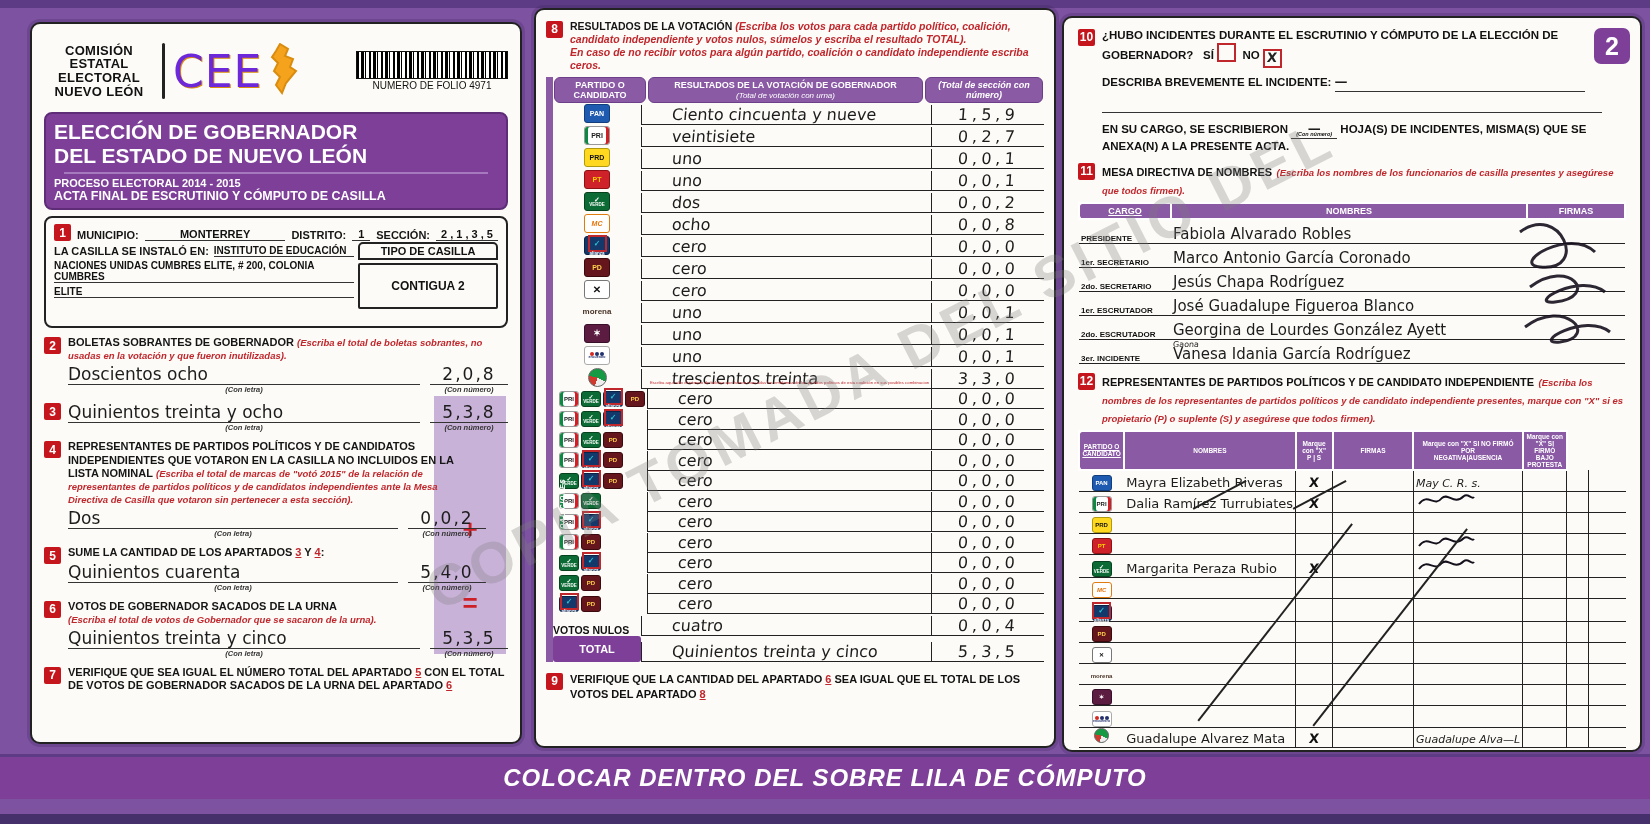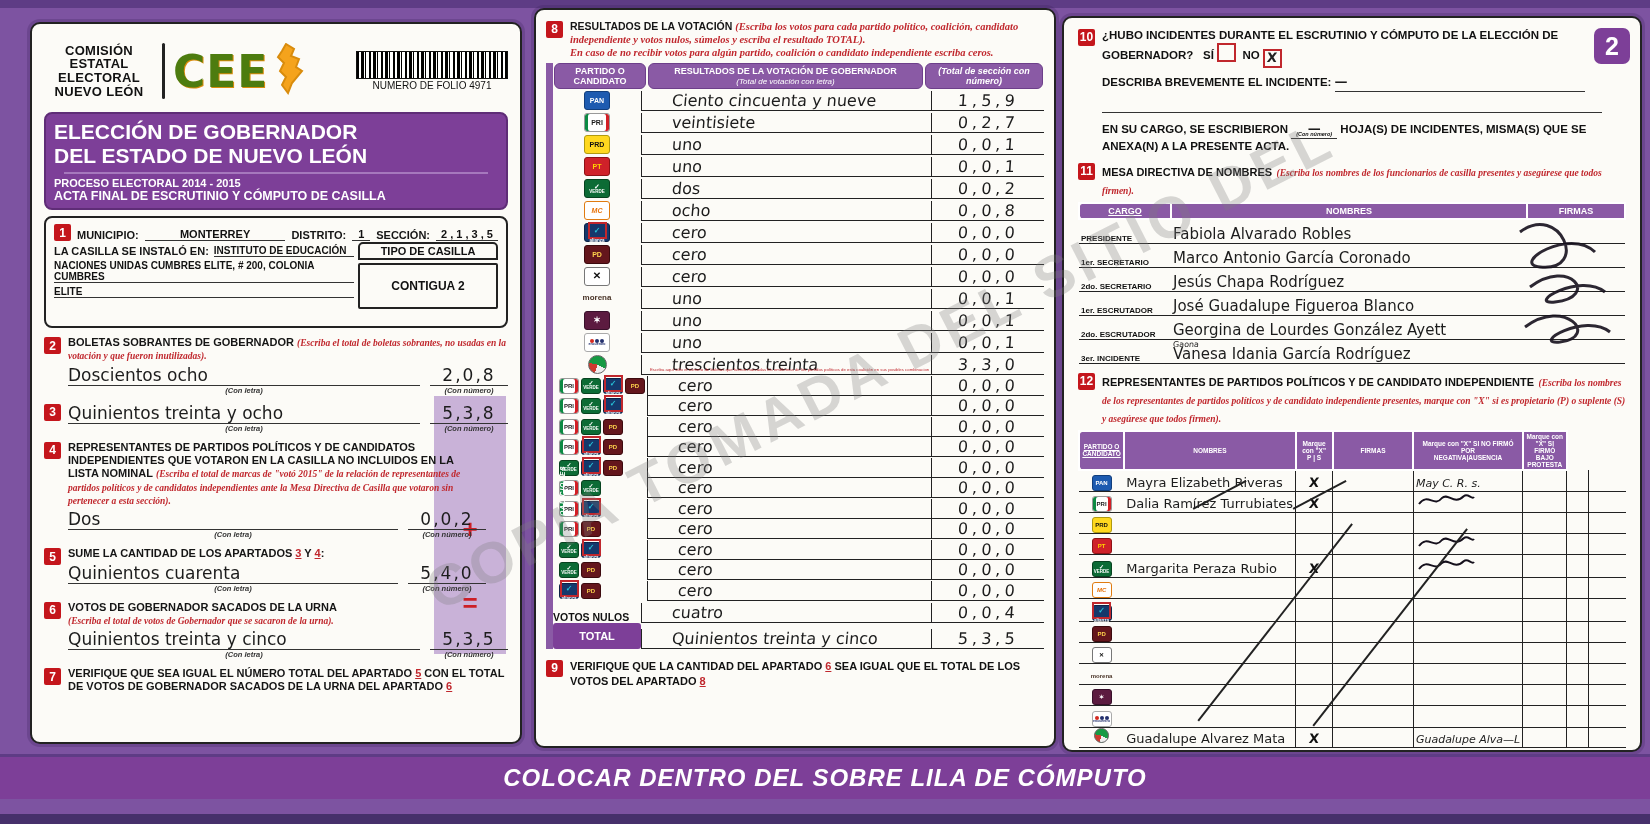--- a/index.html
+++ b/index.html
@@ -10,21 +10,21 @@
 
   .card{position:absolute;background:#fcfbf7;border:2px solid #222;border-radius:10px;
         box-shadow:0 0 0 3px rgba(60,30,90,.25);overflow:hidden;}
   #card-left{left:30px;top:22px;width:492px;height:722px;padding:10px 12px;box-sizing:border-box;}
   #card-mid{left:534px;top:8px;width:522px;height:740px;padding:10px 10px;box-sizing:border-box;}
   #card-right{left:1062px;top:16px;width:580px;height:736px;padding:10px 14px;box-sizing:border-box;}
 
   
   .badge{display:inline-flex;align-items:center;justify-content:center;width:17px;height:17px;
          background:#c4161c;color:#fff;font-weight:bold;font-size:12px;border-radius:2px;flex:none;}
-  .rednote{color:#c0272d;font-style:italic;font-weight:bold;font-family:Liberation Serif, serif;}
+  .rednote{color:#c0272d;font-style:italic;font-weight:bold;}
   .bt{font-weight:bold;color:#151515;}
   .hw{font-family:"DejaVu Sans",sans-serif;color:#1c1c1c;transform:skewX(-5deg);
       font-size:17px;white-space:nowrap;}
   .hwnum{font-family:"DejaVu Sans",sans-serif;color:#1c1c1c;font-size:17px;letter-spacing:2px;
          transform:skewX(-4deg);white-space:nowrap;}
   .ruled{border-bottom:1.5px solid #333;}
   .tinylab{font-size:7.5px;font-style:italic;font-weight:bold;color:#333;text-align:center;}
   .refnum{color:#c0272d;font-weight:bold;text-decoration:underline;}
 
   
@@ -51,21 +51,21 @@
   .p-encuentro .dt{width:4px;height:4px;border-radius:50%;}
   .p-encuentro .l2{font-size:3.5px;color:#23306e;font-weight:bold;}
   .p-independiente{width:19px;height:19px;border-radius:50%;border:1px solid #666;
       background:conic-gradient(#169a43 0 33%,#eee 33% 55%,#cf3a2f 55% 78%,#169a43 78% 100%);}
   .p-independiente.co{width:15px;height:15px;}
 
   
   .lhead{display:flex;align-items:center;gap:8px;height:74px;}
   .org{font-weight:bold;font-size:13px;line-height:1.05;text-align:center;letter-spacing:.3px;}
   .ldiv{width:3px;height:56px;background:#222;border-radius:2px;}
-  .cee{font-size:44px;font-weight:bold;color:#4d7c0f;letter-spacing:1px;
+  .cee{font-size:44px;font-weight:normal;color:#6d28d9;letter-spacing:1px;
        text-shadow:1px 1px 0 #d98c0d;font-family:"DejaVu Sans",sans-serif;}
   .nlshape{margin-left:-4px;}
   .bcwrap{margin-left:auto;text-align:center;}
   .barcode{width:150px;height:26px;background:repeating-linear-gradient(90deg,#000 0 2px,#fff 2px 4px,#000 4px 7px,#fff 7px 8px,#000 8px 9px,#fff 9px 12px);border:1px solid #111;}
   .bclabel{font-size:10px;font-weight:normal;margin-top:1px;}
 
   .ptitle{background:#7d3f98;border-radius:8px;color:#fff;text-align:left;margin-top:4px;
           padding:6px 8px 5px;border:2px solid #5f2d77;}
   .ptitle .t1{font-size:21px;font-weight:bold;line-height:1.12;}
   .ptitle .sep{border-top:2px solid #a678bd;margin:5px 10px 3px;}
@@ -312,21 +312,21 @@
   <div class="s8head">
     <span class="badge">8</span>
     <span class="bt">RESULTADOS DE LA VOTACIÓN</span>
     <span class="rednote">(Escriba los votos para cada partido político, coalición, candidato independiente y votos nulos, súmelos y escriba el resultado TOTAL).</span><br>
     <span class="rednote">En caso de no recibir votos para algún partido, coalición o candidato independiente escriba ceros.</span>
   </div>
 
   <div class="res-table">
     <div class="res-head">
       <div class="c c1">PARTIDO O CANDIDATO</div>
-      <div class="c c2"><span>RESULTADOS DE LA VOTACIÓN DE GOBERNADOR</span><br><span class="sub">(Total de votación con letra)</span></div>
+      <div class="c c2"><span>RESULTADOS DE LA VOTACIÓN DE GOBERNADOR</span><br><span class="sub">(Total de votación con urna)</span></div>
       <div class="c c3">(Total de sección con número)</div>
     </div>
     <div id="res-rows">
         <div class="res-row">
           <div class="icell">
             <span class="picon p-pan">PAN</span>
           </div>
           <div class="lcell">
             <span class="hw">Ciento cincuenta y nueve</span>
           </div>

